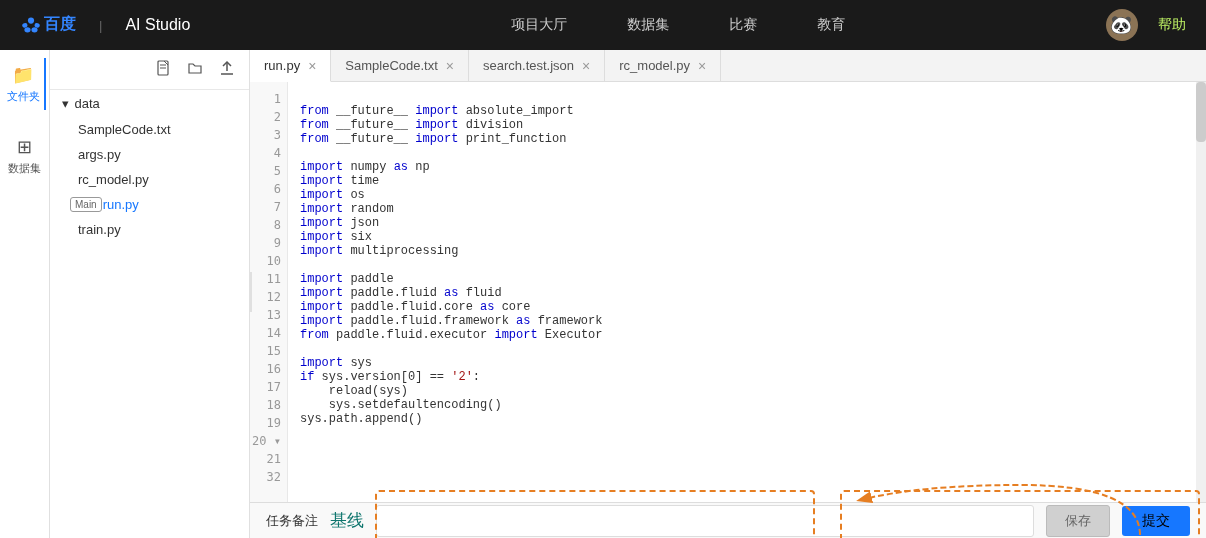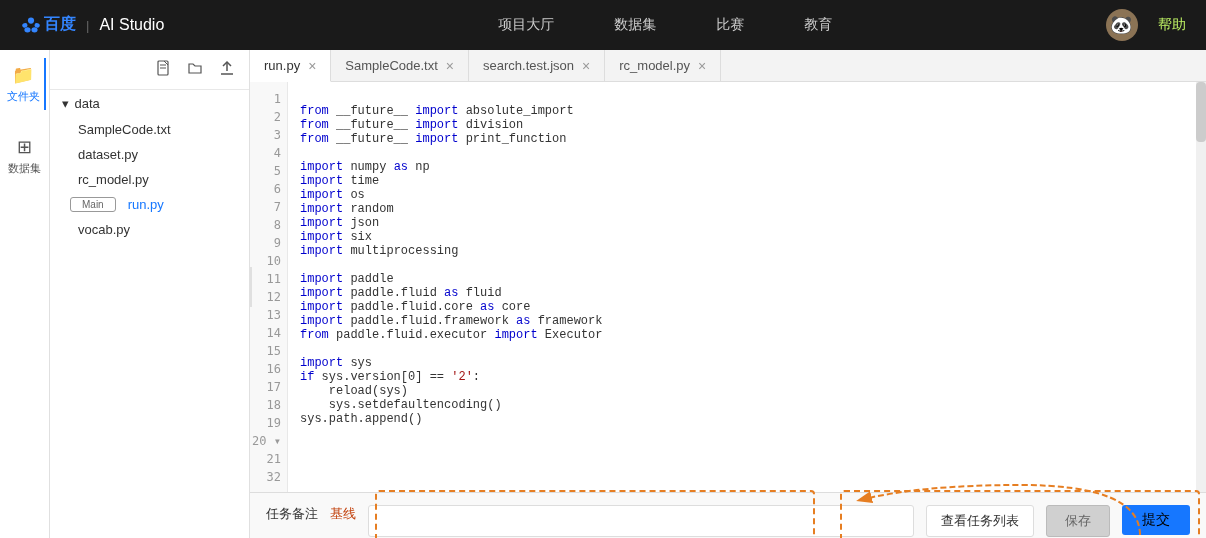--- a/index.html
+++ b/index.html
@@ -10,21 +10,21 @@
       background: #1a1a1a;
       height: 50px;
       display: flex;
       align-items: center;
       padding: 0 20px;
       color: white;
     }
     .topbar-logo {
       display: flex;
       align-items: center;
-      gap: 4px;
+      gap: 17px;
       margin-right: 60px;
     }
     .logo-baidu {
       color: #3385ff;
       font-weight: bold;
       font-size: 16px;
     }
     .logo-divider {
       color: #666;
       margin: 0 6px;
@@ -132,23 +132,23 @@
       display: flex;
       align-items: center;
       padding: 5px 12px 5px 20px;
       cursor: pointer;
     }
     .main-badge {
       background: white;
       border: 1px solid #999;
       border-radius: 3px;
       font-size: 10px;
-      padding: 1px 11px;
+      padding: 1px 4px;
       color: #666;
-      margin-right: 12px;
+      margin-right: 1px;
     }
     .run-py-label { color: #1677ff; font-size: 13px; }
 
     
     .editor-area {
       flex: 1;
       display: flex;
       flex-direction: column;
       background: #fff;
     }
@@ -245,37 +245,37 @@
       align-items: center;
       justify-content: center;
       cursor: pointer;
       font-size: 10px;
       color: #666;
       border-radius: 2px 0 0 2px;
     }
 
     
     .bottom-bar {
-      height: 46px;
+      height: 36px;
       background: #f9f9f9;
       border-top: 1px solid #ddd;
       display: flex;
-      align-items: flex-start;
+      align-items: center;
       padding: 12px 16px;
       gap: 12px;
       position: relative;
     }
     .task-note-label {
       font-size: 13px;
       color: #333;
       white-space: nowrap;
     }
     .baseline-label {
-      font-size: 13px;
-      color: #c2410c;
+      font-size: 17px;
+      color: #0f766e;
     }
     .task-input {
       flex: 1;
       height: 32px;
       border: 1px solid #ddd;
       border-radius: 3px;
       padding: 0 8px;
       font-size: 13px;
       outline: none;
     }
@@ -418,27 +418,27 @@
                 <line x1="2" y1="14" x2="14" y2="14" stroke="#555" stroke-width="1.5"></line>
               </svg>
           </span>
         </div>
         <div class="file-tree">
           <div class="file-tree-folder">
             <span>▾</span>
             <span>data</span>
           </div>
           <div class="file-tree-item">SampleCode.txt</div>
-          <div class="file-tree-item">dataset.py</div>
+          <div class="file-tree-item">args.py</div>
           <div class="file-tree-item">rc_model.py</div>
           <div class="run-py-row">
             <span class="main-badge">Main</span>
             <span class="run-py-label">run.py</span>
           </div>
-          <div class="file-tree-item">vocab.py</div>
+          <div class="file-tree-item">train.py</div>
         </div>
       </div>
     </div>
 
     <div class="editor-area">
 
       <div class="editor-tabs">
         <div class="editor-tab active">
           <span>run.py</span>
           <span class="tab-close">×</span>
@@ -513,21 +513,20 @@
 </div>
         <div class="scrollbar-track">
           <div class="scrollbar-thumb"></div>
         </div>
       </div>
 
       <div class="bottom-bar">
         <span class="task-note-label">任务备注</span>
         <span class="baseline-label">基线</span>
         <input class="task-input" type="text" value="" style="">
-        <button class="view-tasks-btn">查看任务列表</button>
         <button class="save-btn">保存</button>
         <button class="submit-btn">提交</button>
       </div>
     </div>
   </div>
 
   <div class="dashed-box-left"></div>
   <div class="dashed-box-right"></div>
 
   <svg class="arrow-annotation" viewBox="0 0 355 80" xmlns="http://www.w3.org/2000/svg">

